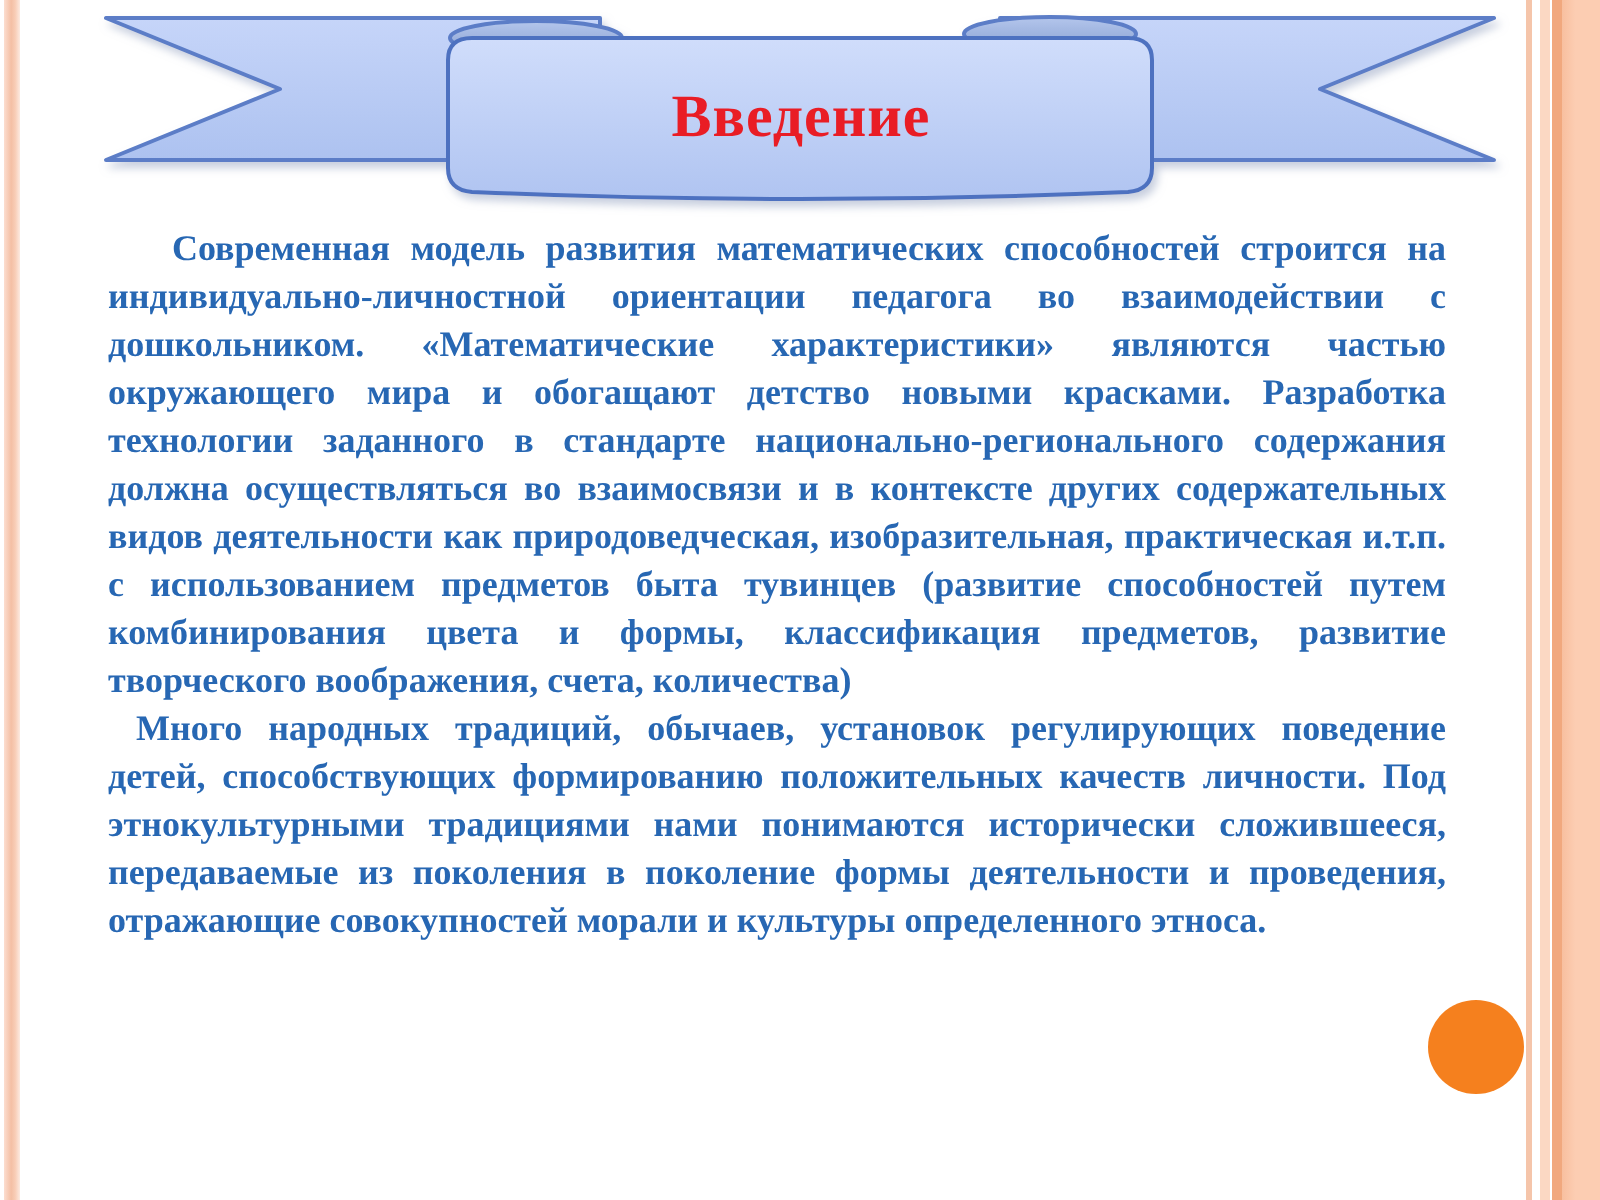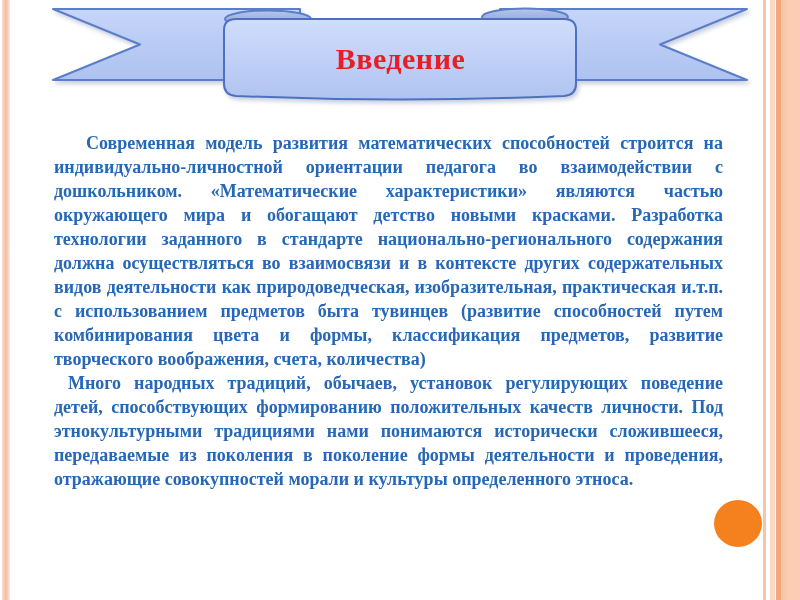--- a/index.html
+++ b/index.html
@@ -43,21 +43,20 @@
   
   .body-text {
     position: absolute;
     left: 54px; top: 112px;
     width: 669px;
     color: #2767b3;
     font-size: 18px;
     font-weight: bold;
     line-height: 24px;
     text-align: justify;
-    margin-top: 19px;
   }
   .body-text p { margin: 0; }
   .body-text p.p1 { text-indent: 32px; }
   .body-text p.p2 { text-indent: 14px; }
   
   .orange-circle {
     position: absolute;
     left: 714px; top: 500px;
     width: 48px; height: 47px;
     border-radius: 50%;

